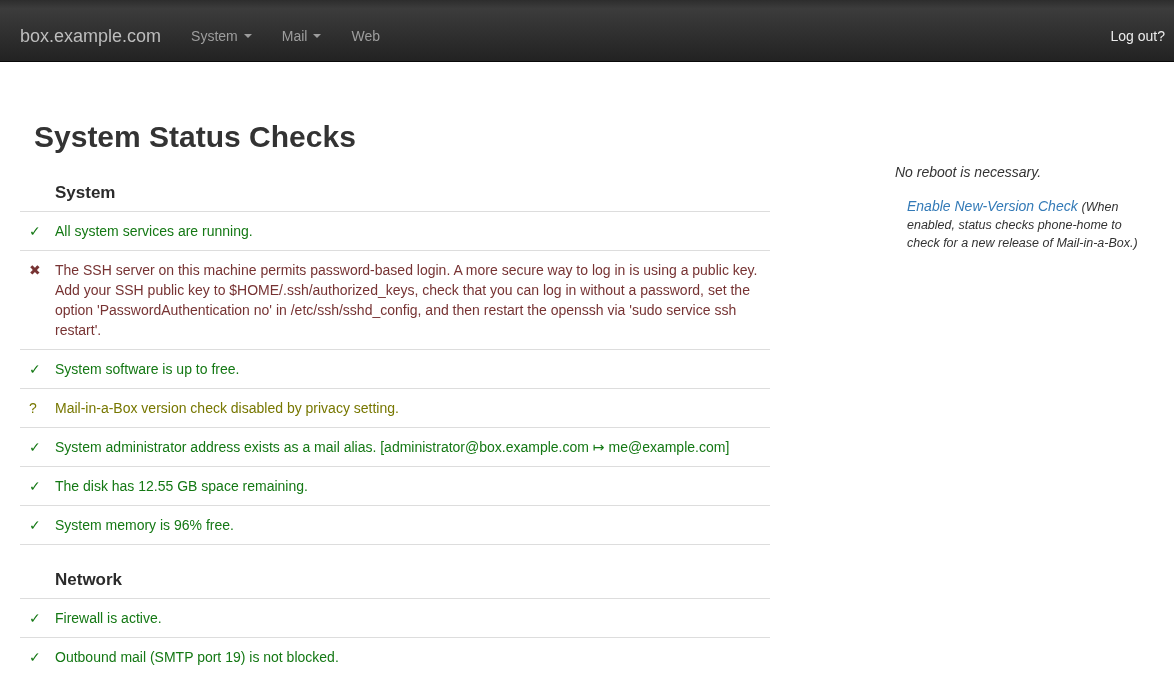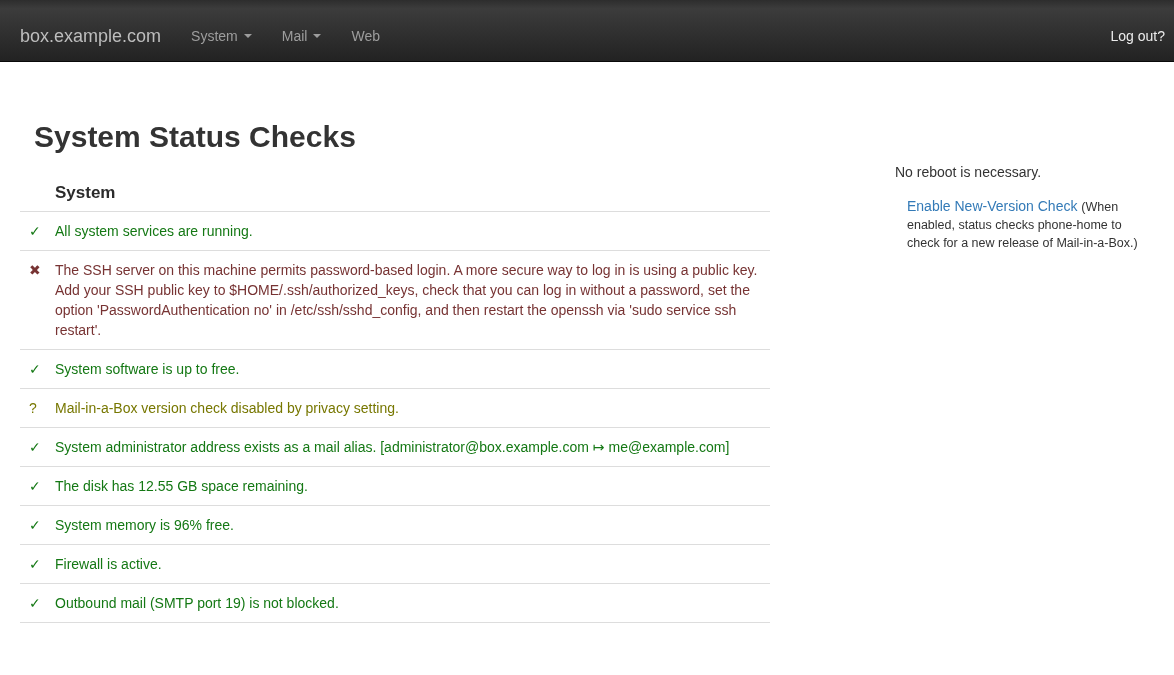--- a/index.html
+++ b/index.html
@@ -53,21 +53,21 @@
   .status-table td.icon-cell { width: 35px; padding-left: 9px; }
   .status-table tr.heading td {
     padding: 25px 0 8px 0; font-weight: bold; font-size: 17px;
     line-height: 20px; color: #2b2b2b;
   }
   tr.ok td      { color: var(--ok-color); }
   tr.warning td { color: var(--warning-color); }
   tr.error td   { color: var(--error-color); }
 
   
-  .side-panel { position: absolute; left: 895px; top: 162px; width: 258px; }
+  .side-panel { position: absolute; left: 895px; top: 162px; width: 258px; font-style: italic; }
   .reboot-status { margin: 0 0 14px 0; line-height: 20px; color: #333; }
   .version-check { margin: 12px; }
   .version-check-link {
     color: var(--link-color); text-decoration: none; line-height: 20px;
     display: inline-block; cursor: pointer;
   }
   .version-check-note { font-size: 12.5px; line-height: 18px; color: #333; }
 </style>
 </head>
 <body>
@@ -111,20 +111,24 @@
         <td>System administrator address exists as a mail alias. [administrator@box.example.com ↦ me@example.com]</td>
       </tr>
       <tr class="ok">
         <td class="icon-cell">✓</td>
         <td>The disk has 12.55 GB space remaining.</td>
       </tr>
       <tr class="ok">
         <td class="icon-cell">✓</td>
         <td>System memory is 96% free.</td>
       </tr>
+      <tr class="heading">
+        <td class="icon-cell"></td>
+        <td>Network</td>
+      </tr>
       <tr class="ok">
         <td class="icon-cell">✓</td>
         <td>Firewall is active.</td>
       </tr>
       <tr class="ok">
         <td class="icon-cell">✓</td>
         <td>Outbound mail (SMTP port 19) is not blocked.</td>
       </tr>
     </tbody>
 </table>

